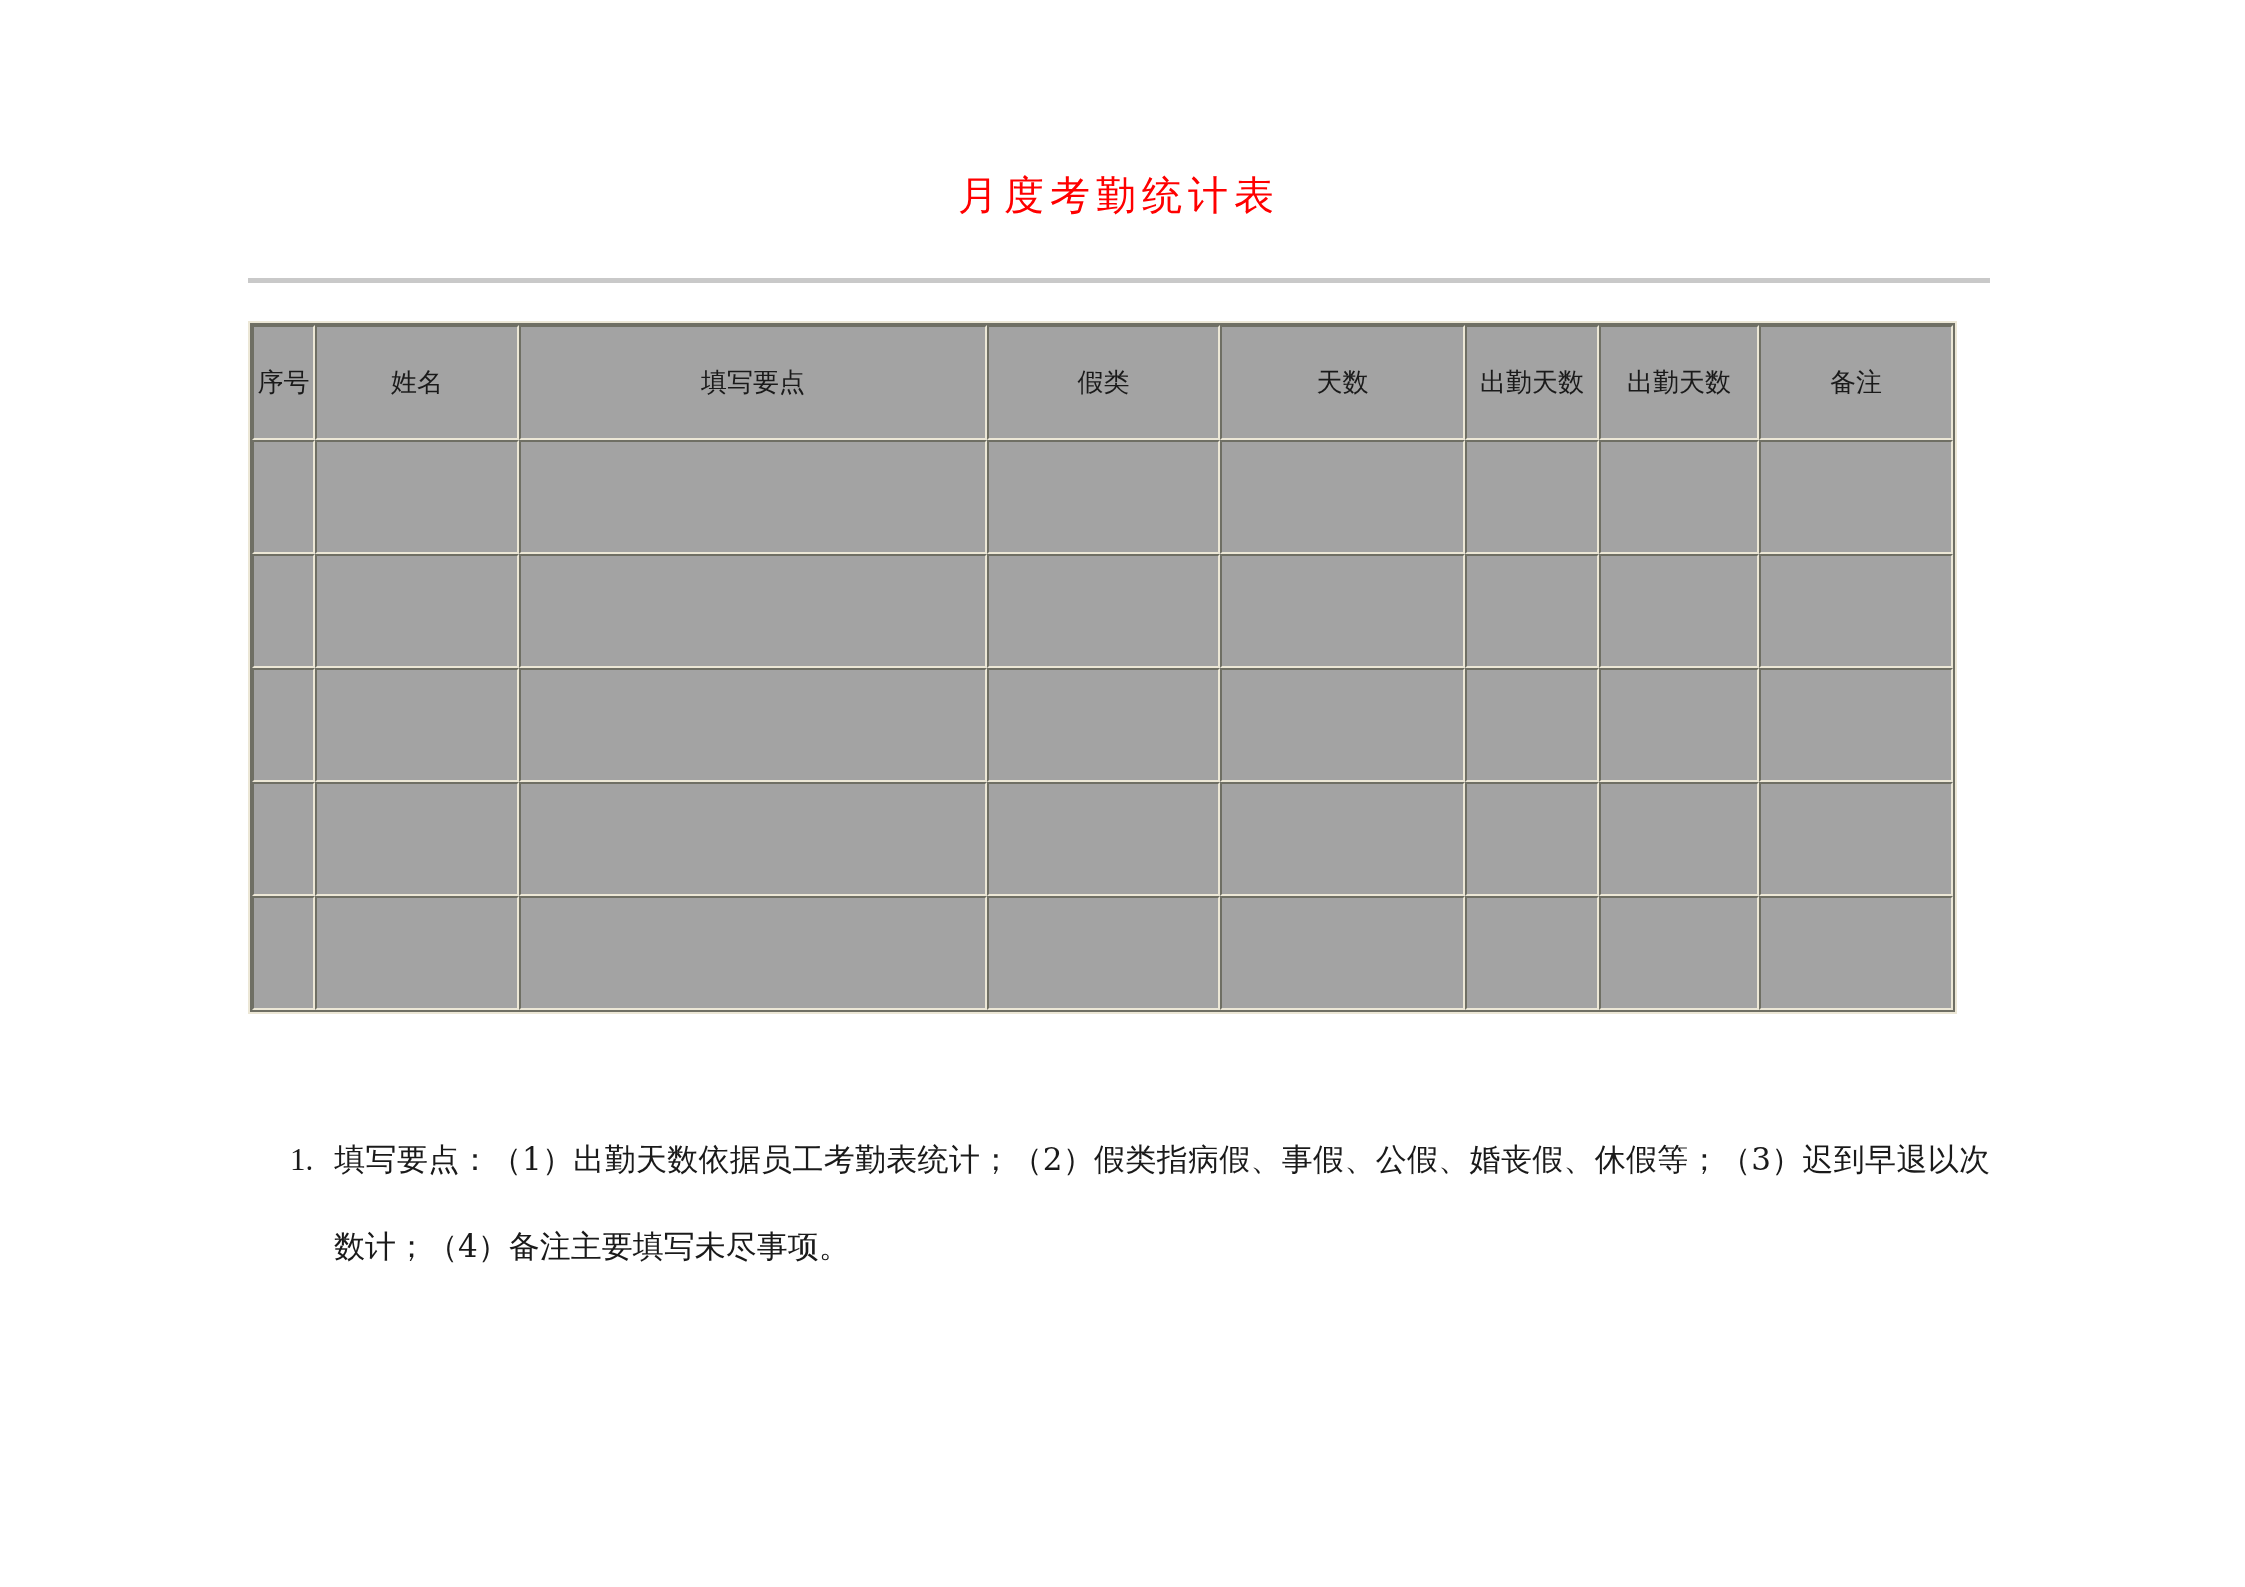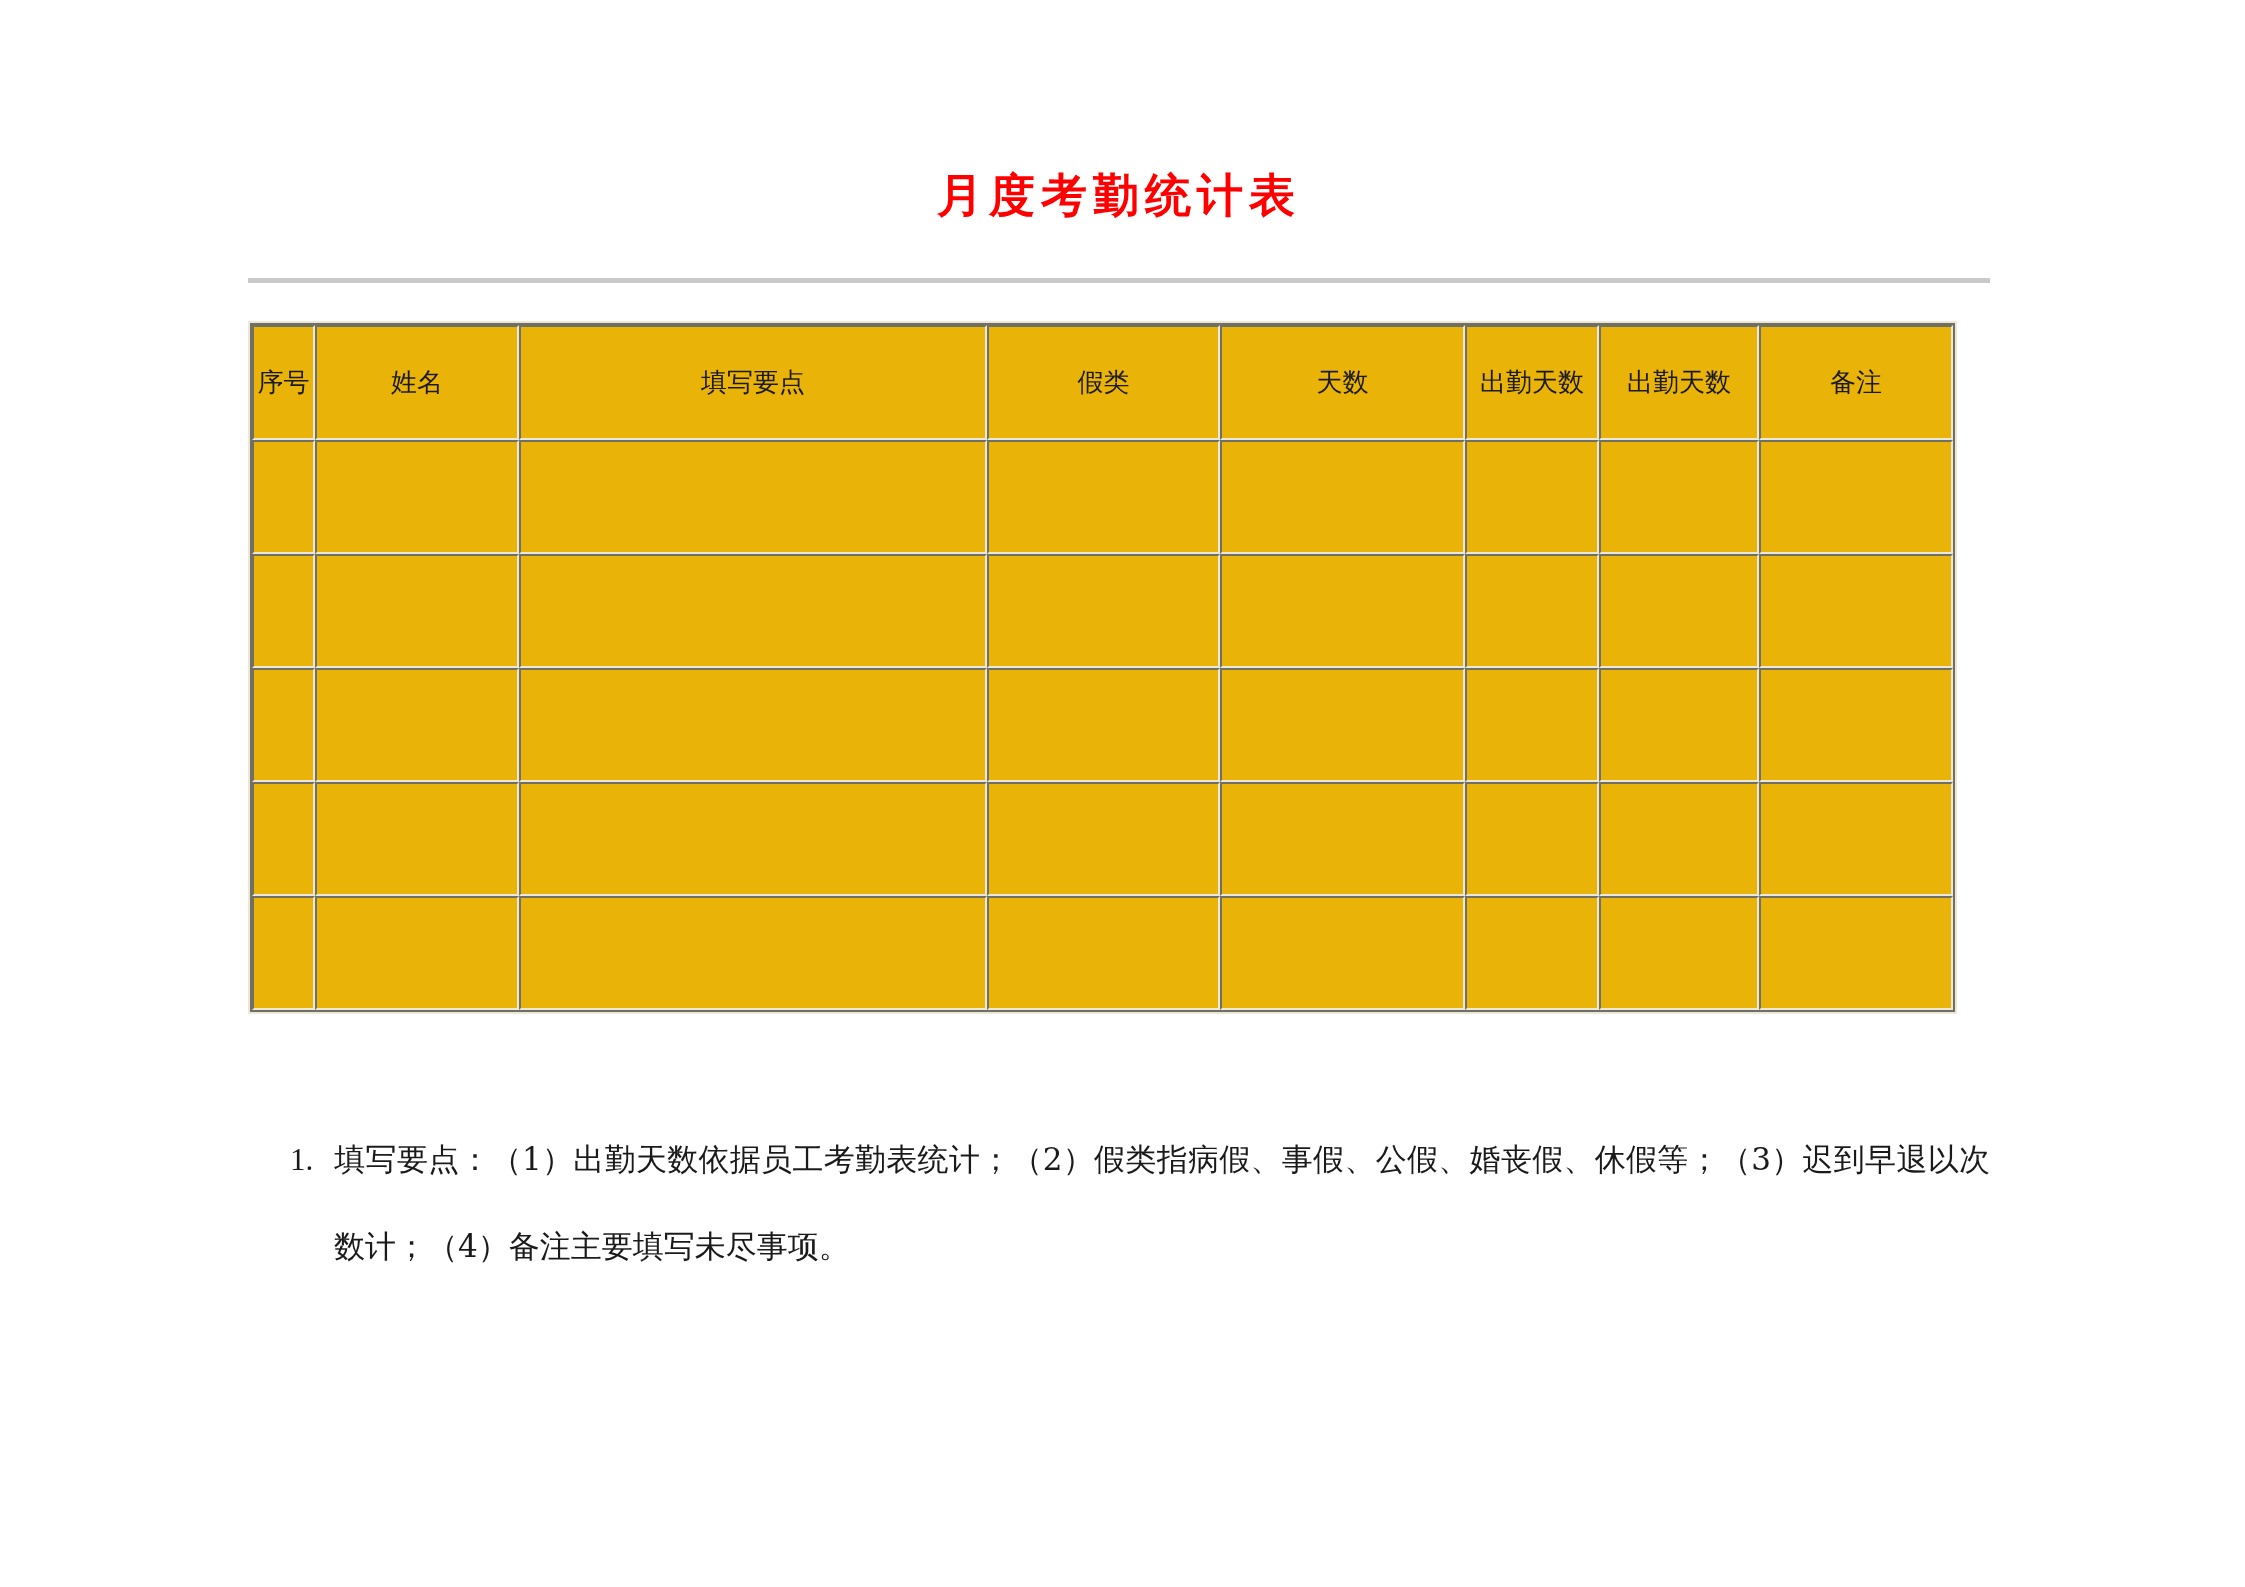--- a/index.html
+++ b/index.html
@@ -12,23 +12,23 @@
     font-family: "DejaVu Sans", sans-serif;
     color: #000000;
   }
   .doc {
     margin-left: 248px;
     width: 1742px;
     padding-top: 174px;
   }
   .page-title {
     text-align: center;
-    font-size: 46px;
+    font-size: 40px;
     line-height: 42px;
-    font-weight: bold;
+    font-weight: normal;
     letter-spacing: 6px;
     color: #ff0000;
     font-family: "DejaVu Sans", sans-serif;
   }
   .title-divider {
     margin-top: 62px;
     height: 5px;
     background: #c9c9c9;
   }
   .table-wrap {
@@ -39,21 +39,21 @@
   table.att-table {
     border-collapse: separate;
     border-spacing: 0;
     table-layout: fixed;
     width: 1701px;
     border: 2px solid #6f6f64;
   }
   table.att-table th,
   table.att-table td {
     box-sizing: border-box;
-    background: #eab308;
+    background: #a3a3a3;
     border-top: 2px solid #6f6f64;
     border-left: 2px solid #6f6f64;
     border-right: 2px solid #ece7d6;
     border-bottom: 2px solid #ece7d6;
     padding: 0;
   }
   table.att-table th {
     height: 115px;
     font-size: 26px;
     font-weight: normal;

